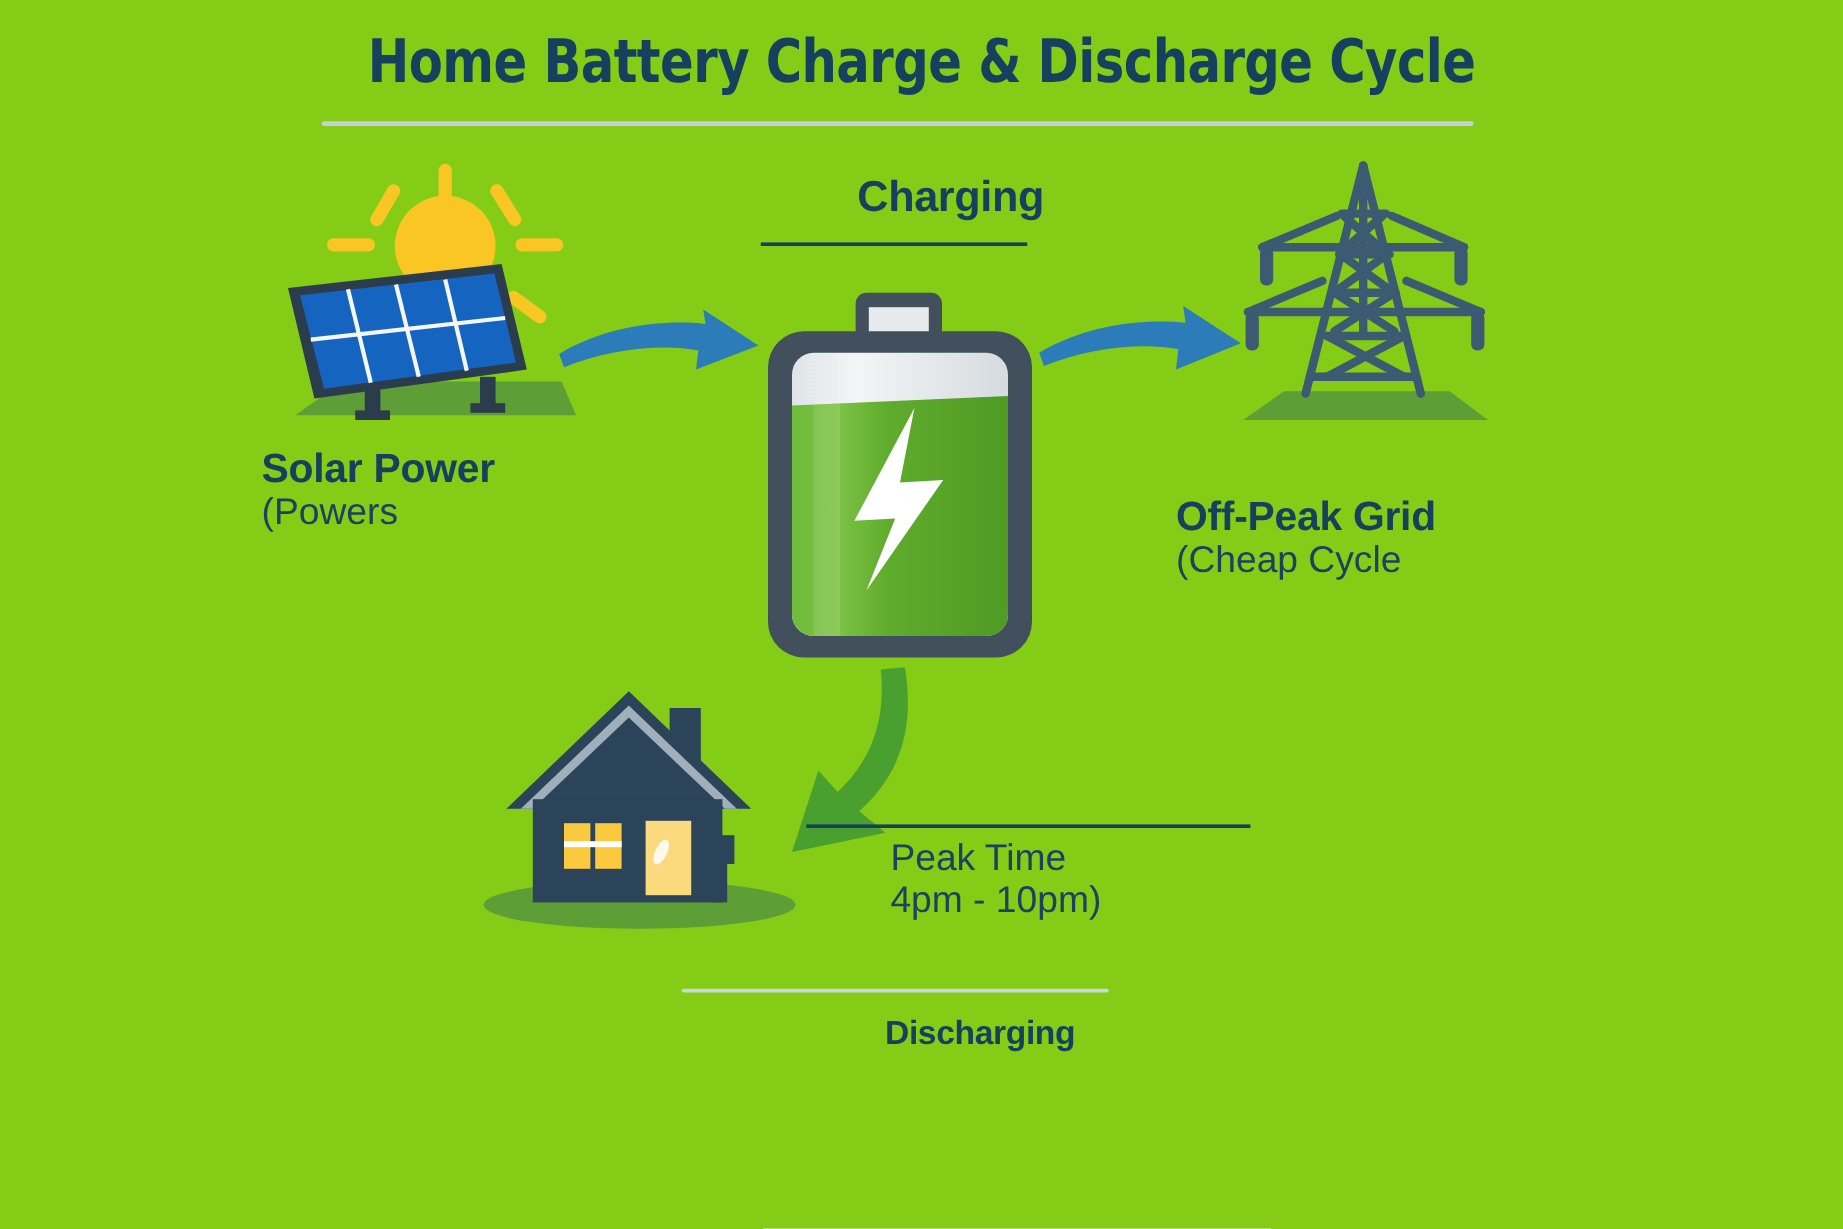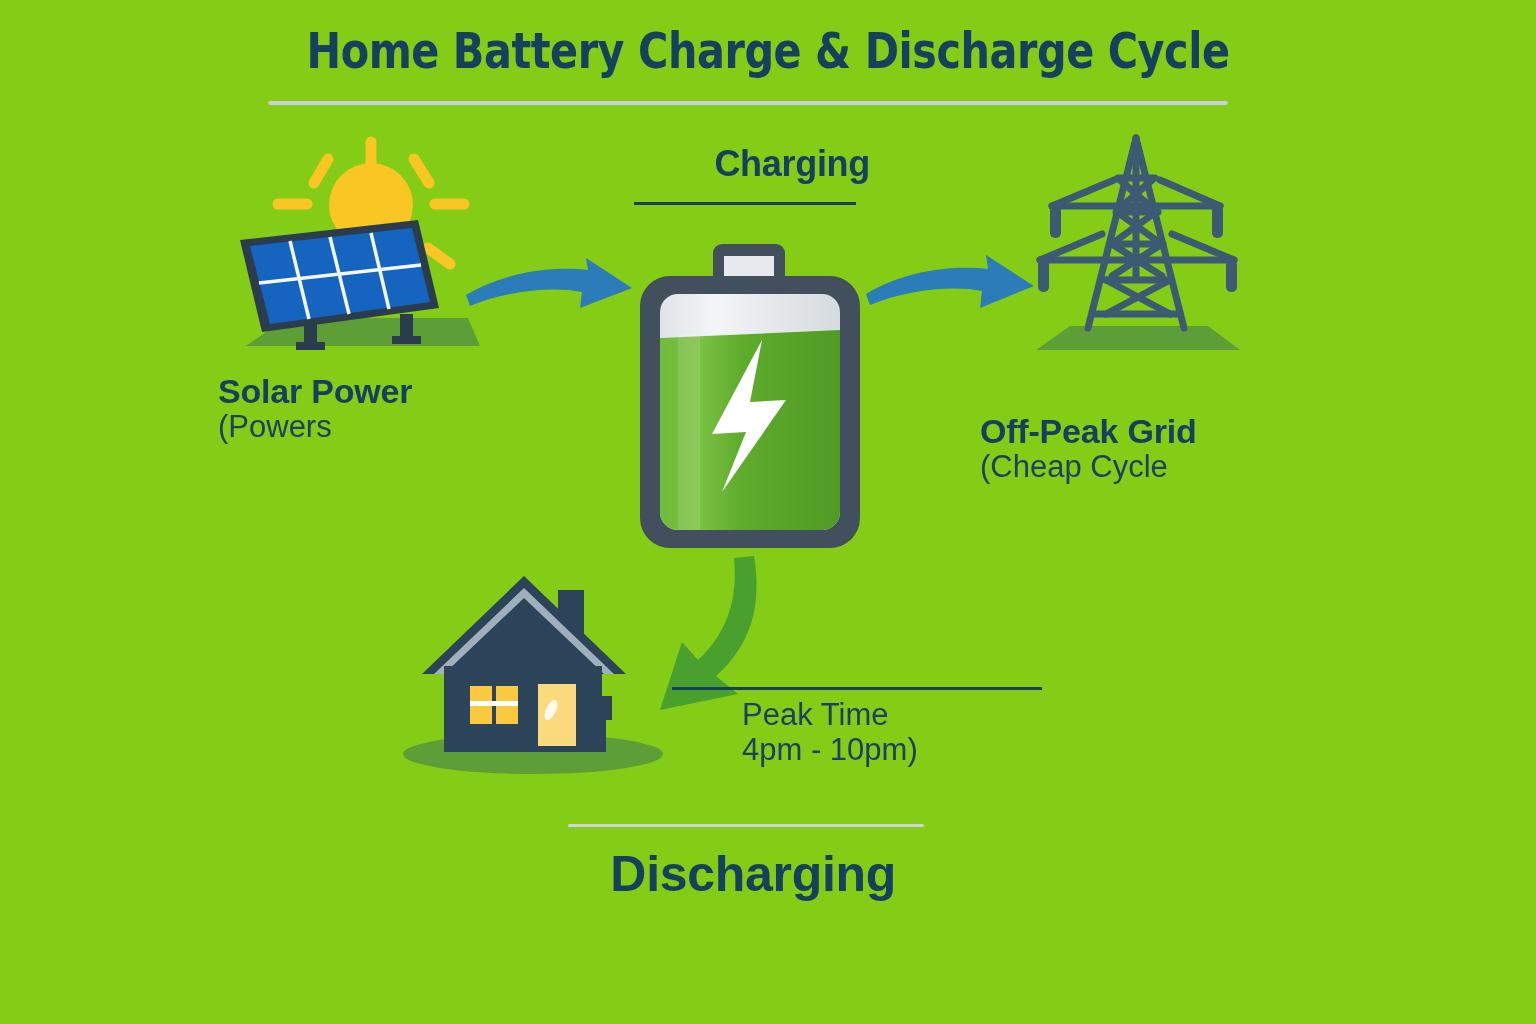--- a/index.html
+++ b/index.html
@@ -266,15 +266,15 @@
   </div>
 
   <div class="caption-rule" style="left:672px; top:687px; width:370px;"></div>
 
   <div class="node-label" style="left:742px; top:698px; width:290px;">
     <span class="sub">Peak Time</span>
     <span class="sub">4pm - 10pm)</span>
   </div>
 
   <div class="soft-rule" style="left:568px; top:824px; width:356px;"></div>
-  <div class="caption" style="left:596px; top:845px; width:300px; font-size:50px;">Discharging</div>
+  <div class="caption" style="left:596px; top:845px; width:300px; font-size:28px;">Discharging</div>
 
 </div>
 
 </body></html>

